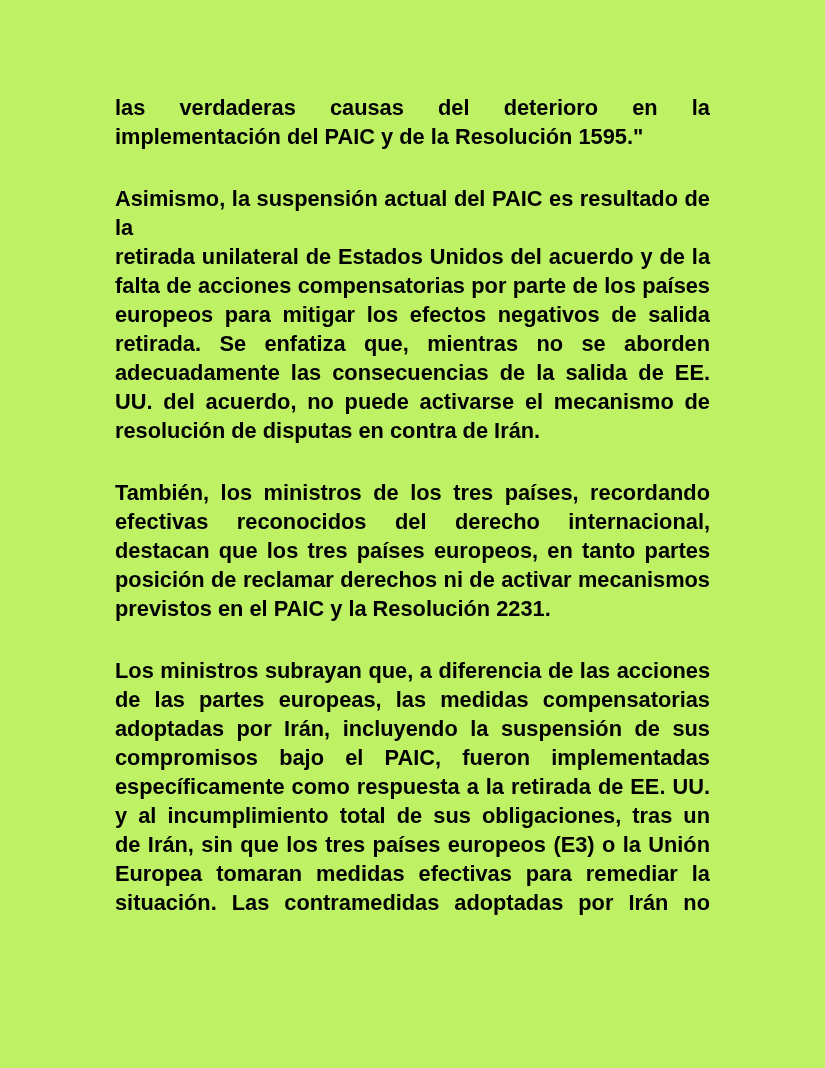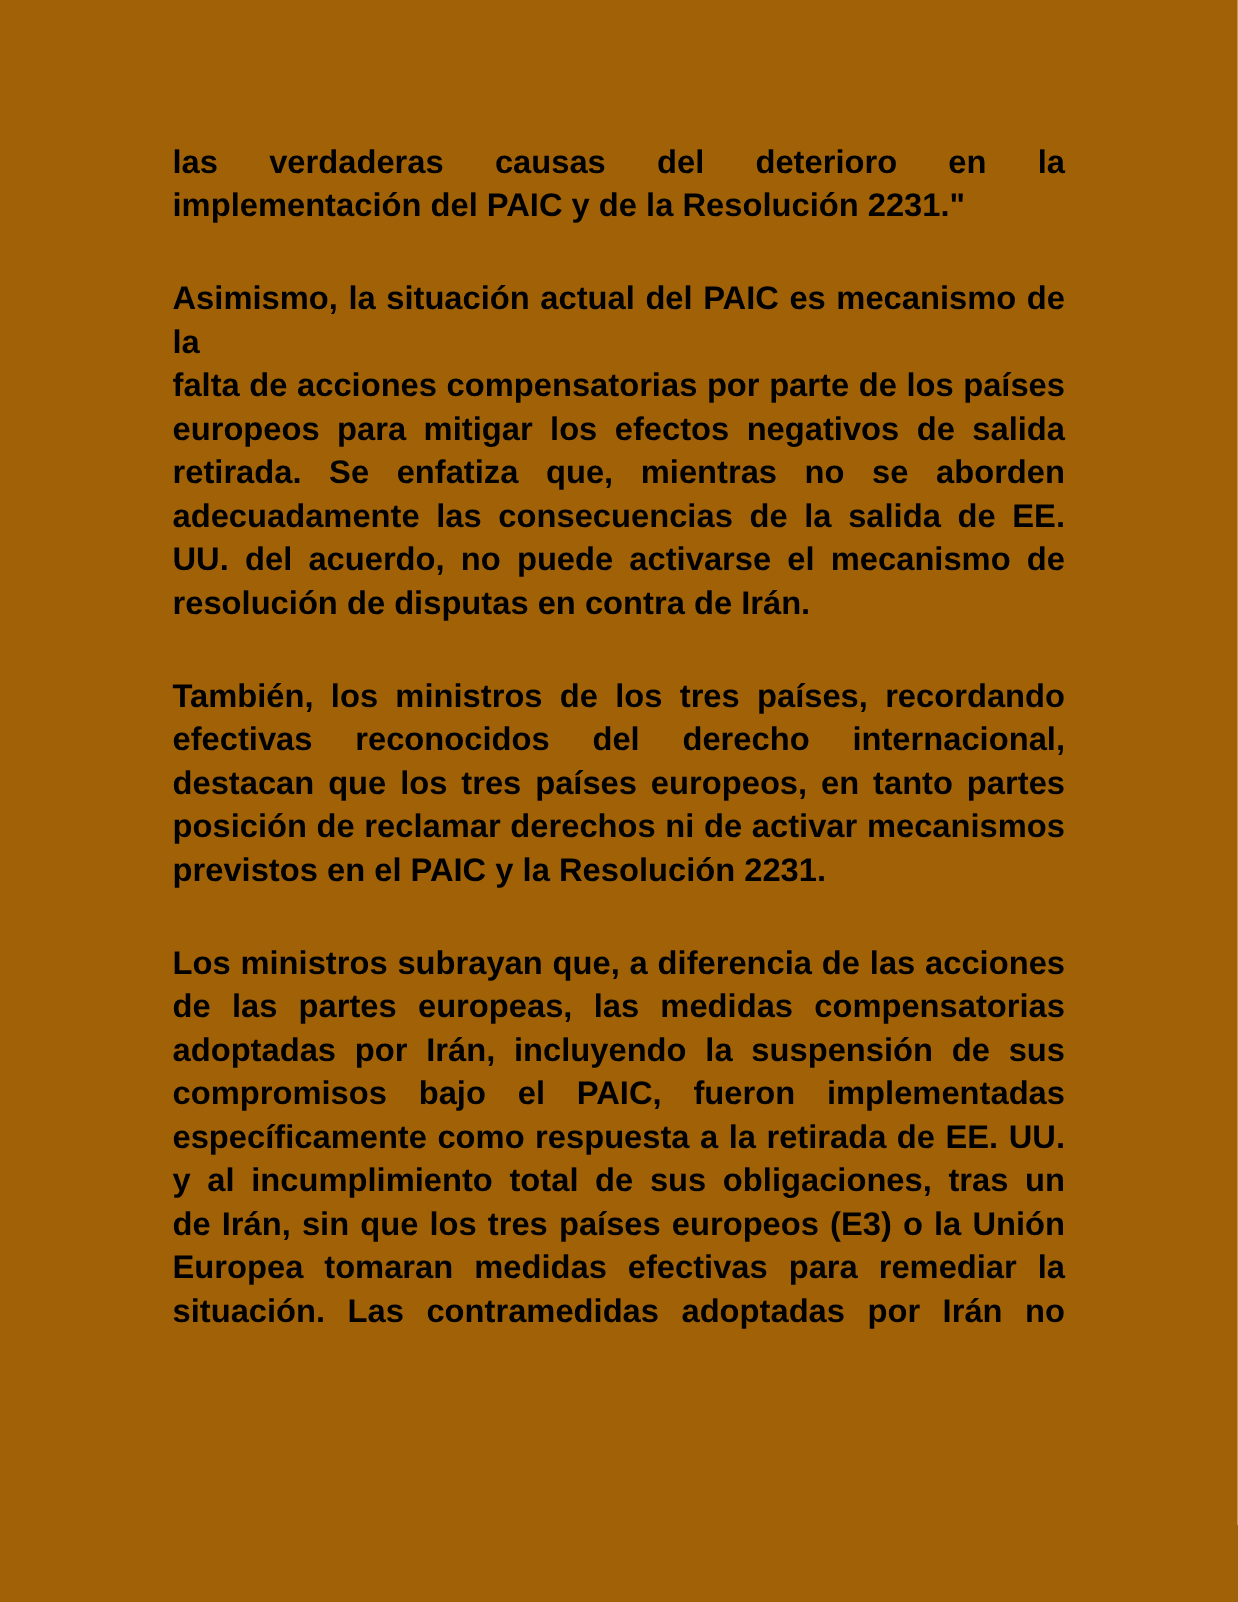--- a/index.html
+++ b/index.html
@@ -10,21 +10,21 @@
     width: 825px;
     height: 1068px;
     background: #ffffff;
     overflow: hidden;
   }
   .page {
     box-sizing: border-box;
     width: 825px;
     height: 1068px;
     padding: 93px 115px 0 115px;
-    background: #a16207;
+    background: #bef264;
   }
   .para {
     margin: 0 0 33px 0;
     font-family: "Liberation Sans", "DejaVu Sans", sans-serif;
     font-weight: 700;
     font-size: 21.8px;
     line-height: 29px;
     color: #000000;
     letter-spacing: 0;
   }
@@ -42,24 +42,25 @@
     -moz-text-align-last: left;
   }
 </style>
 </head>
 <body>
 
 <div class="page">
   <div>
       <p class="para">
         <span class="line">las verdaderas causas del deterioro en la</span>
-        <span class="line line-last-left">implementación del PAIC y de la Resolución 2231."</span>
+        <span class="line line-last-left">implementación del PAIC y de la Resolución 1595."</span>
       </p>
       <p class="para">
-        <span class="line">Asimismo, la situación actual del PAIC es mecanismo de la</span>
+        <span class="line">Asimismo, la suspensión actual del PAIC es resultado de la</span>
+        <span class="line">retirada unilateral de Estados Unidos del acuerdo y de la</span>
         <span class="line">falta de acciones compensatorias por parte de los países</span>
         <span class="line">europeos para mitigar los efectos negativos de salida</span>
         <span class="line">retirada. Se enfatiza que, mientras no se aborden</span>
         <span class="line">adecuadamente las consecuencias de la salida de EE.</span>
         <span class="line">UU. del acuerdo, no puede activarse el mecanismo de</span>
         <span class="line line-last-left">resolución de disputas en contra de Irán.</span>
       </p>
       <p class="para">
         <span class="line">También, los ministros de los tres países, recordando</span>
         <span class="line">efectivas reconocidos del derecho internacional,</span>

